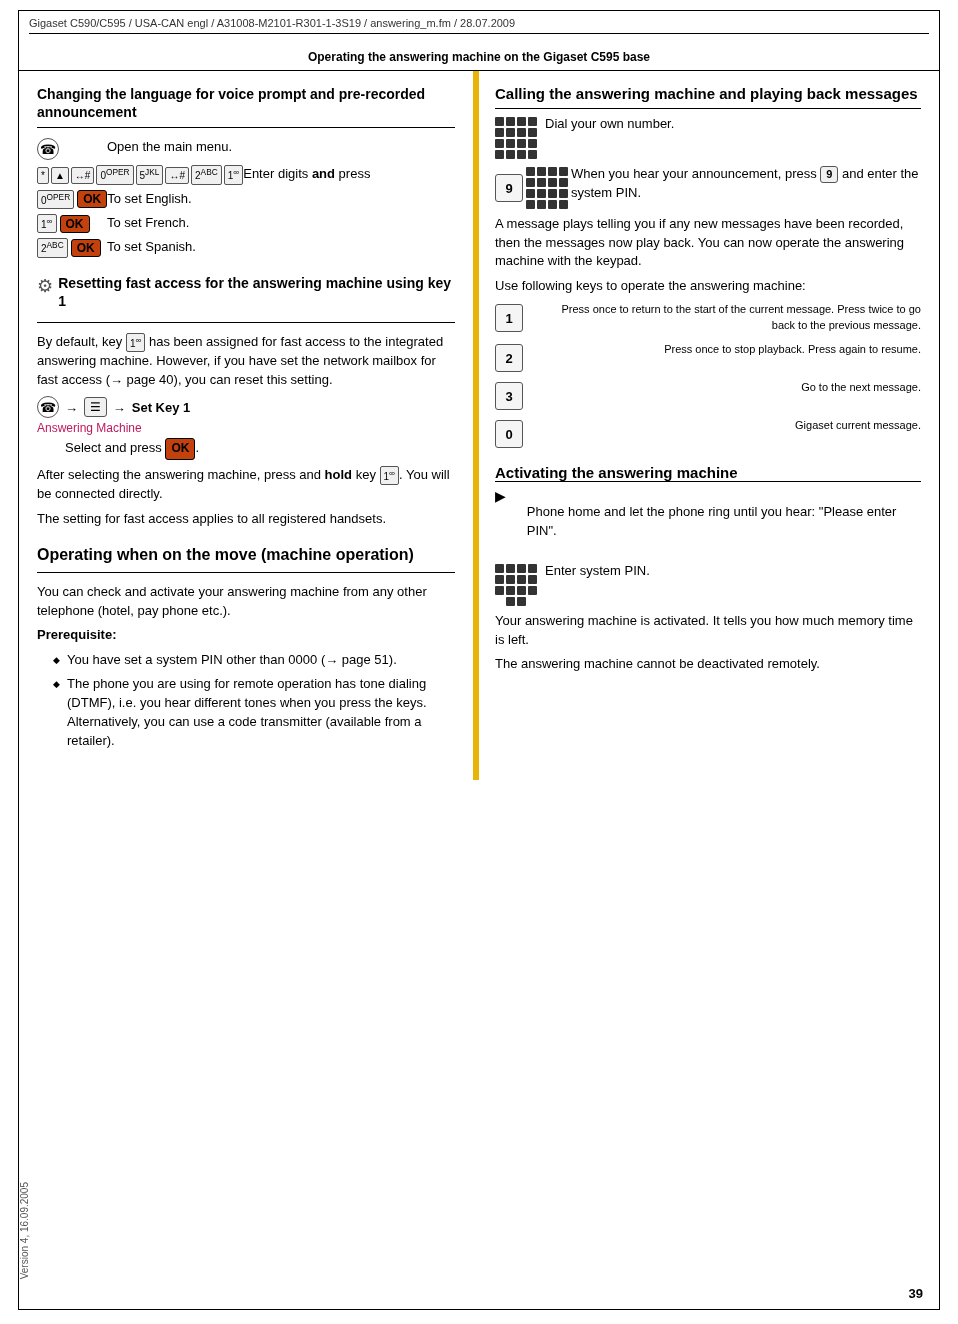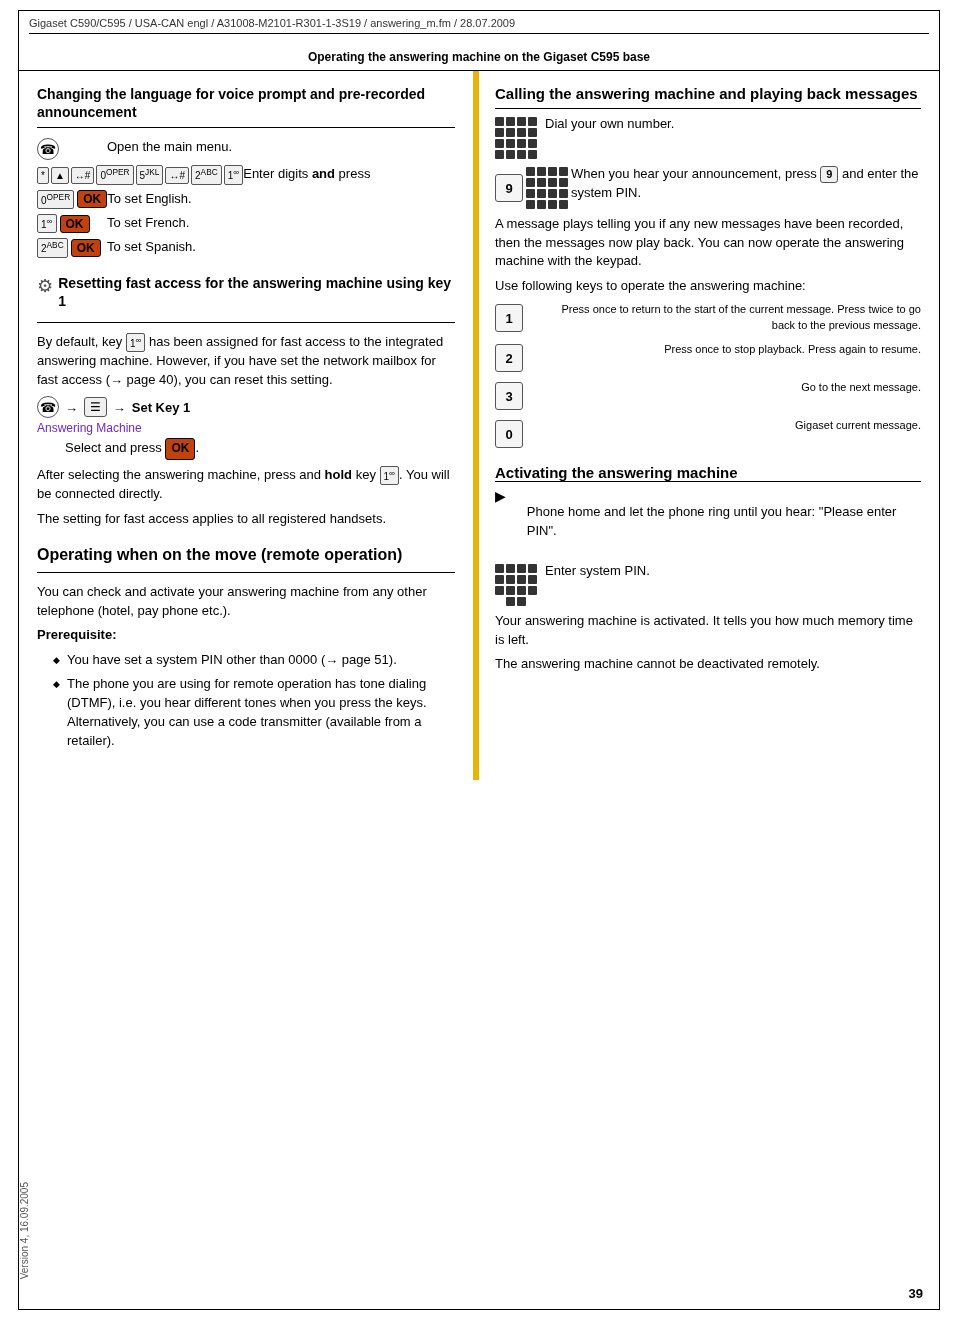--- a/index.html
+++ b/index.html
@@ -136,21 +136,21 @@
       margin: 0 2px;
     }
     .set-key-line {
       display: flex;
       align-items: center;
       gap: 4px;
       margin-bottom: 2px;
     }
     .answering-label {
       font-size: 12px;
-      color: #6d28d9;
+      color: #be185d;
       margin-bottom: 1px;
     }
     .indented {
       margin-left: 28px;
     }
     .bold-text {
       font-weight: bold;
     }
     .section-title-with-icon {
       display: flex;
@@ -373,21 +373,21 @@
         <p class="answering-label">Answering Machine</p>
         <p class="indented">Select and press <span class="ok-box">OK</span>.</p>
 
         <p>
           After selecting the answering machine, press and <strong>hold</strong> key <span class="small-key">1<sup>∞</sup></span>. You will be connected directly.
         </p>
         <p>The setting for fast access applies to all registered handsets.</p>
       </div>
 
       <div class="section-block">
-        <h2 class="section-title" style="font-size:16px;">Operating when on the move (remote operation)</h2>
+        <h2 class="section-title" style="font-size:16px;">Operating when on the move (machine operation)</h2>
         <hr class="section-divider">
         <p>You can check and activate your answering machine from any other telephone (hotel, pay phone etc.).</p>
         <p class="bold-text">Prerequisite:</p>
         <ul class="bullet-list">
           <li>You have set a system PIN other than 0000 (→ page 51).</li>
           <li>The phone you are using for remote operation has tone dialing (DTMF), i.e. you hear different tones when you press the keys. Alternatively, you can use a code transmitter (available from a retailer).</li>
         </ul>
       </div>
     </div>
 

